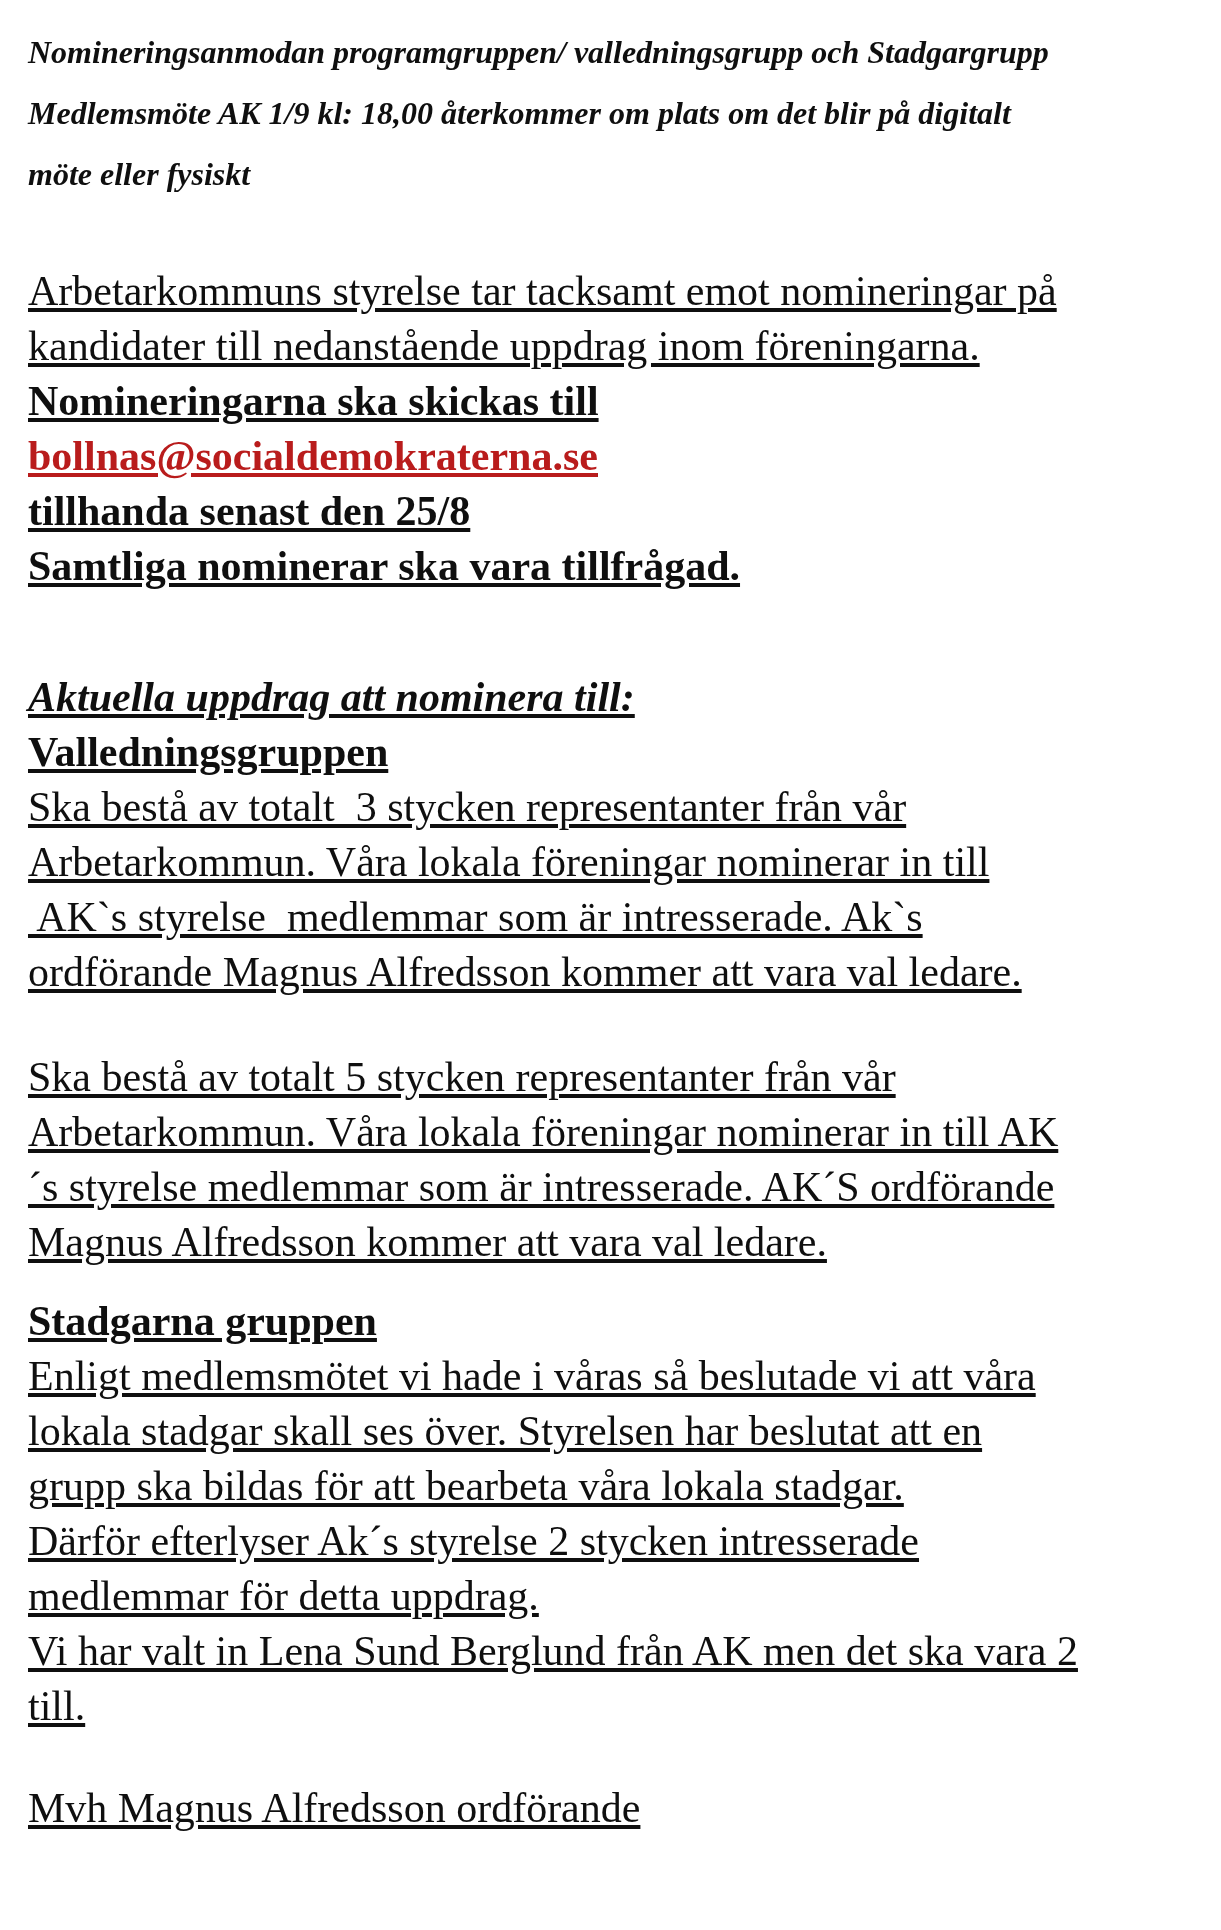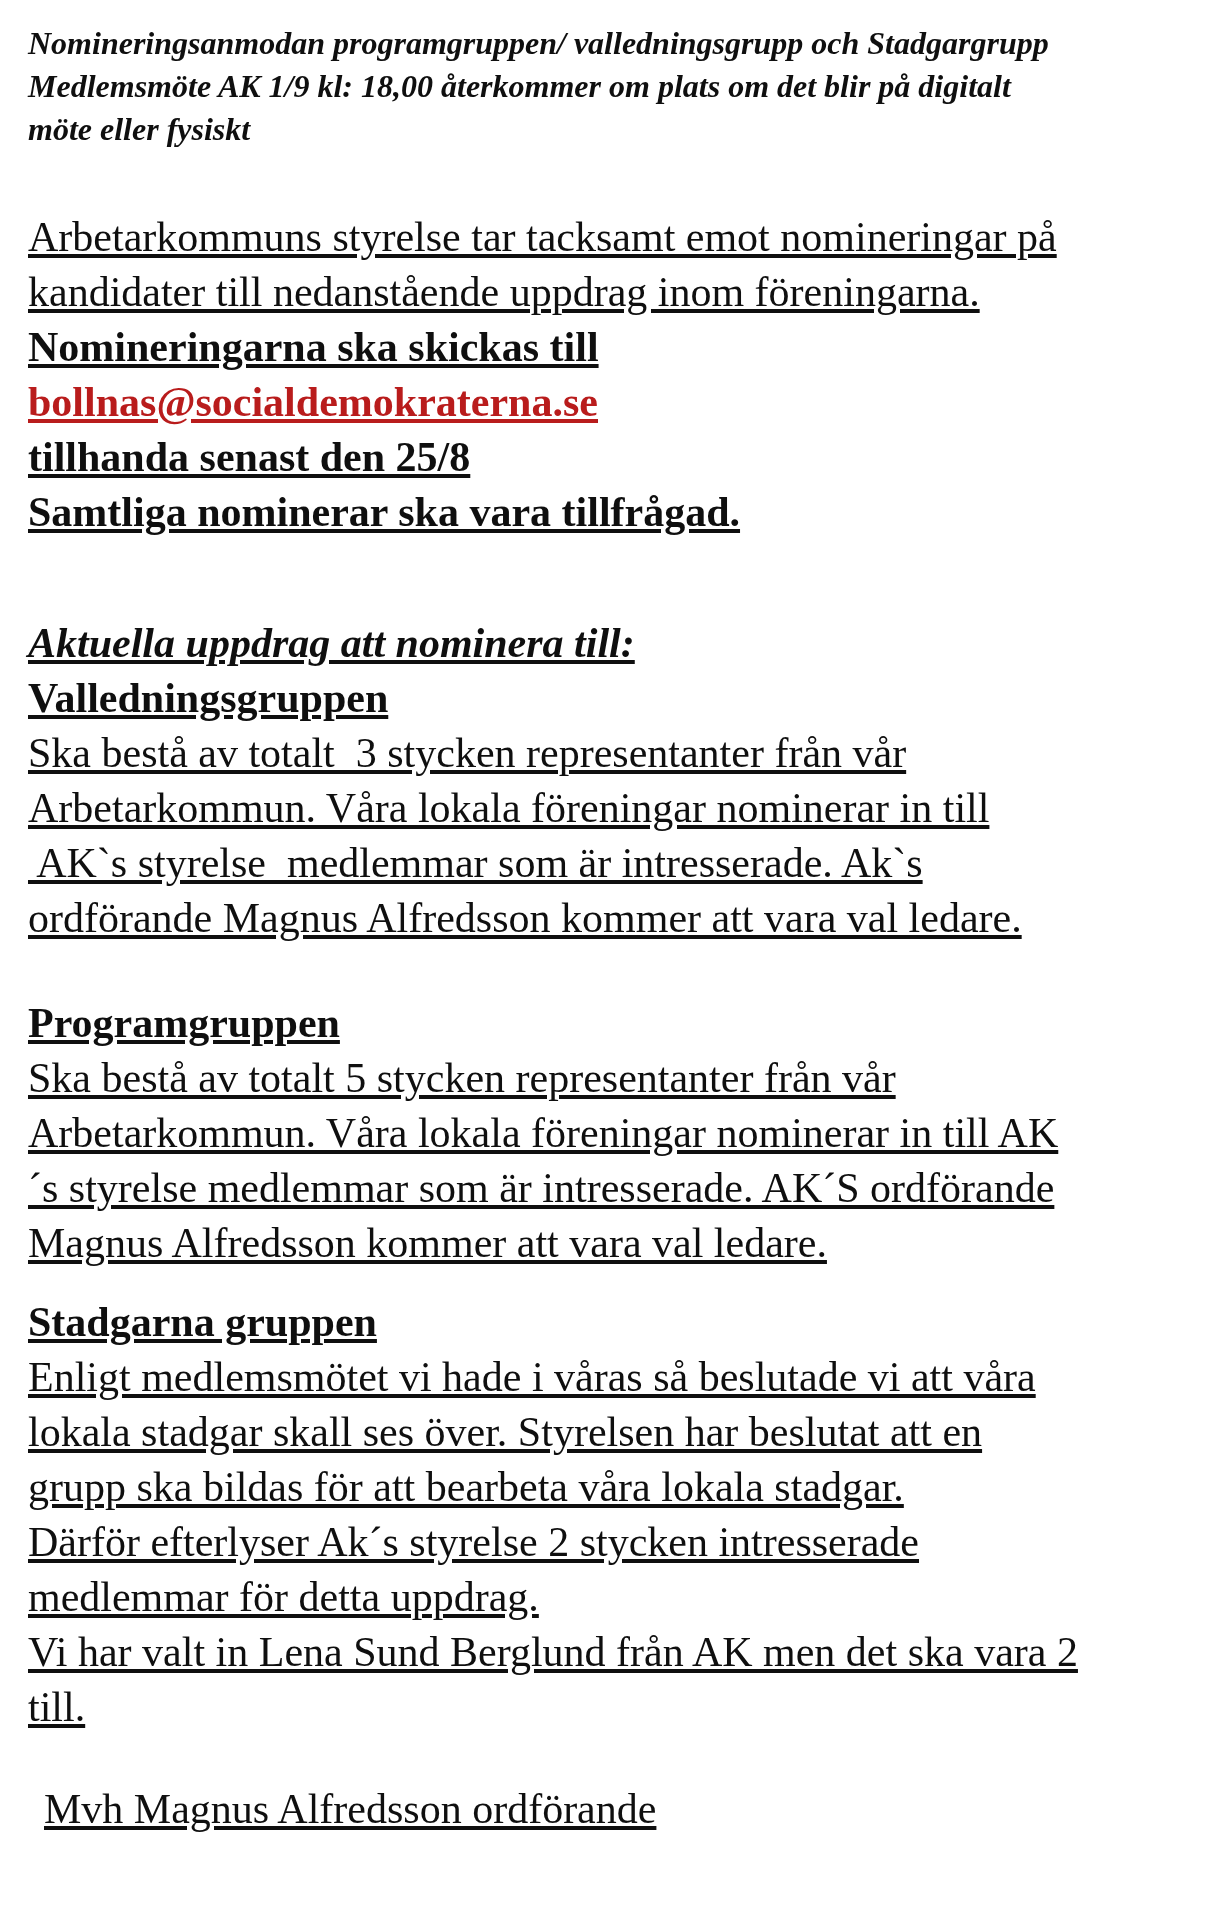--- a/index.html
+++ b/index.html
@@ -17,42 +17,42 @@
     color: #0f0f0f;
     box-sizing: border-box;
     padding: 22px 0 0 28px;
   }
   .pre {
     white-space: pre;      
     margin: 0;
   }
   .doc-header {
     font-size: 32px;
-    line-height: 43px;
+    line-height: 61px;
     font-weight: bold;
     font-style: italic;
   }
   .body-text {
     font-size: 42px;
     line-height: 55px;
     font-weight: normal;
     text-decoration: underline;
   }
   .bold { font-weight: bold; }
   .bold-italic { font-weight: bold; font-style: italic; }
   .intro-body    { margin-top: 59px; }
   .email-line a {
     color: #b91c1c;
     font-weight: bold;
     text-decoration: underline;
   }
   .section-aktuella { margin-top: 76px; }
   .section-program  { margin-top: 50px; }
   .section-stadgar  { margin-top: 24px; }
-  .signature        { margin-top: 47px; margin-left: 16px; }
+  .signature        { margin-top: 47px; }
 </style>
 </head>
 <body>
 
 <div class="page">
 
   <div class="doc-header pre">Nomineringsanmodan programgruppen/ valledningsgrupp och Stadgargrupp
 Medlemsmöte AK 1/9 kl: 18,00 återkommer om plats om det blir på digitalt
 möte eller fysiskt</div>
 
@@ -70,21 +70,20 @@
   <div class="section-aktuella">
     <div class="body-text pre bold-italic">Aktuella uppdrag att nominera till:</div>
     <div class="body-text pre bold">Valledningsgruppen</div>
     <div class="body-text pre">Ska bestå av totalt  3 stycken representanter från vår
 Arbetarkommun. Våra lokala föreningar nominerar in till
  AK`s styrelse  medlemmar som är intresserade. Ak`s
 ordförande Magnus Alfredsson kommer att vara val ledare.</div>
   </div>
 
   <div class="section-program">
-    <div class="body-text pre bold">Programgruppen</div>
     <div class="body-text pre">Ska bestå av totalt 5 stycken representanter från vår
 Arbetarkommun. Våra lokala föreningar nominerar in till AK
 ´s styrelse medlemmar som är intresserade. AK´S ordförande
 Magnus Alfredsson kommer att vara val ledare.</div>
   </div>
 
   <div class="section-stadgar">
     <div class="body-text pre bold">Stadgarna gruppen</div>
     <div class="body-text pre">Enligt medlemsmötet vi hade i våras så beslutade vi att våra
 lokala stadgar skall ses över. Styrelsen har beslutat att en

